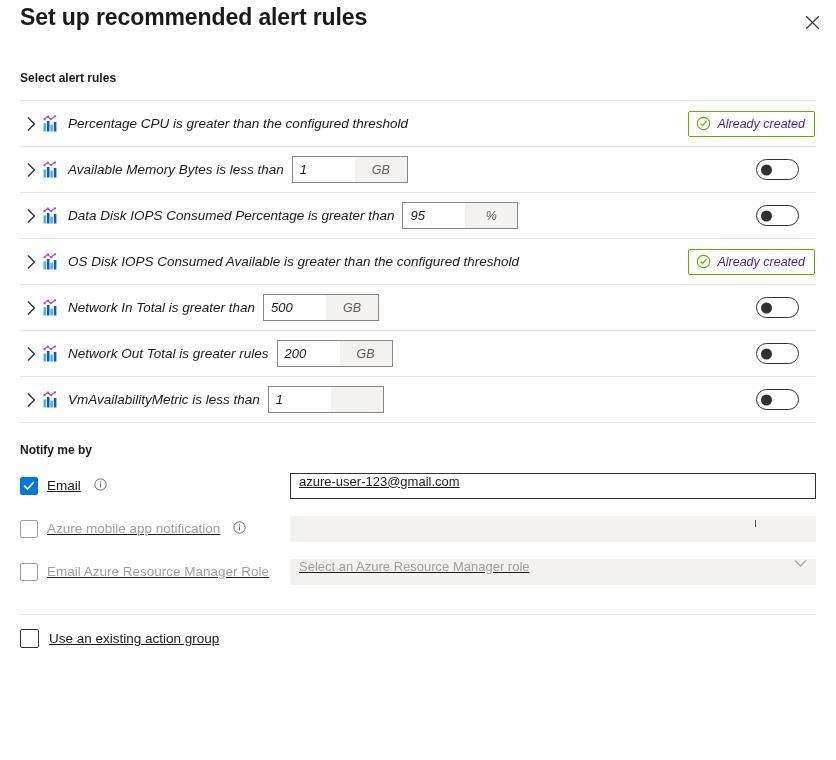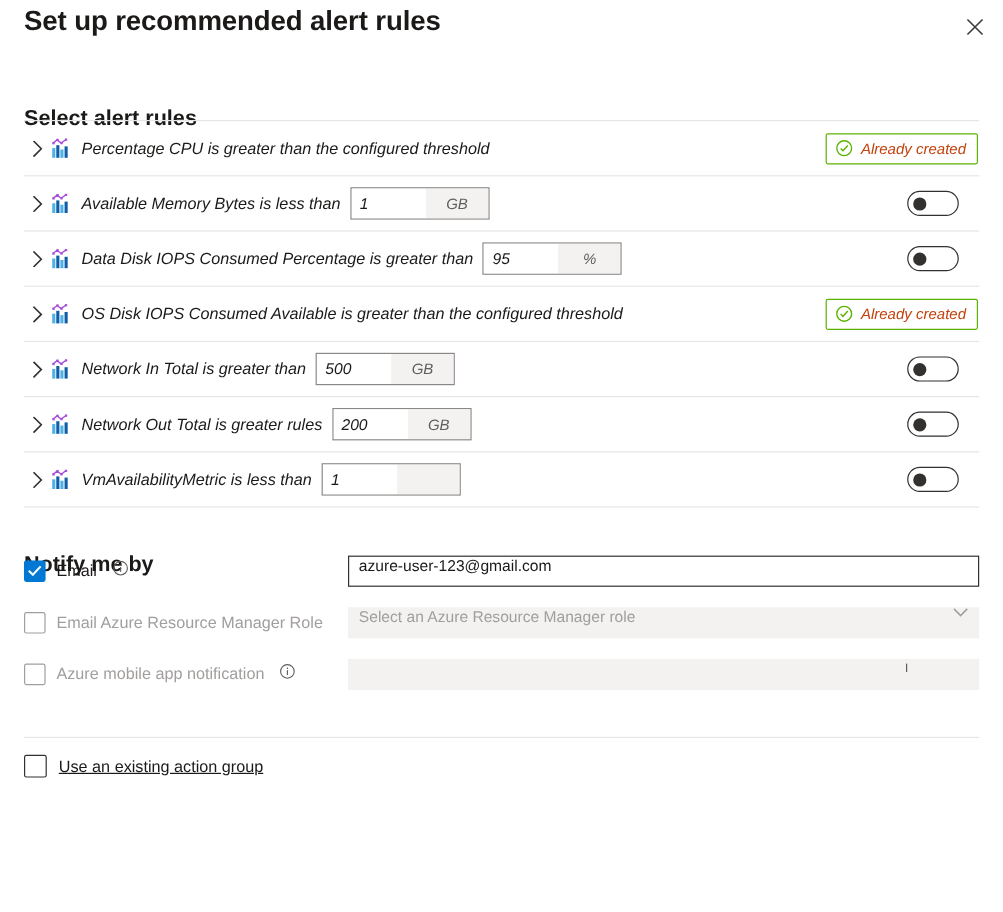--- a/index.html
+++ b/index.html
@@ -44,24 +44,23 @@
     cursor: pointer;
     background: transparent;
     border: none;
   }
   .close-btn svg { display: block; }
 
   
   .section-heading {
     position: absolute;
     left: 20px;
-    font-size: 18px;
+    font-size: 12px;
     font-weight: 600;
     color: #1b1a19;
-    margin-top: 17px;
   }
   #sec-rules { top: 71px; }
   #sec-notify { top: 443px; }
 
   
   .rules-list {
     position: absolute;
     left: 20px;
     top: 100px;
     width: 796px;
@@ -137,21 +136,21 @@
   .badge-created {
     display: inline-flex;
     align-items: center;
     gap: 6px;
     border: 1px solid #5bb300;
     background: #ffffff;
     border-radius: 2px;
     height: 24px;
     padding: 0 9px 0 7px;
     font-size: 12.5px;
-    color: #c2410c;
+    color: #4c1d95;
     white-space: nowrap;
   }
 
   
   .toggle {
     width: 43px;
     height: 21px;
     border: 1px solid #323130;
     border-radius: 11px;
     background: #ffffff;
@@ -168,22 +167,23 @@
     width: 11px;
     height: 11px;
     border-radius: 50%;
     background: #323130;
   }
 
   
   .notify-rows {
     position: absolute;
     left: 20px;
-    top: 454px;
+    top: 464px;
     width: 796px;
+    text-decoration: underline;
   }
   .notify-row {
     position: relative;
     height: 43px;
     display: flex;
     align-items: center;
   }
   .cb-wrap {
     display: flex;
     align-items: center;
@@ -501,49 +501,49 @@
         </span>
         <span class="cb-label">Email</span>
         <span class="info-icon"><svg width="13" height="13" viewBox="0 0 14 14" aria-hidden="true">
             <circle cx="7" cy="7" r="6.1" fill="none" stroke="#605e5c" stroke-width="1"></circle>
             <rect x="6.5" y="5.9" width="1.05" height="4.3" fill="#605e5c"></rect>
             <rect x="6.5" y="3.6" width="1.05" height="1.25" fill="#605e5c"></rect>
           </svg></span>
       </span>
       <span class="field input-on">
         <span>azure-user-123@gmail.com</span>
-      </span>
-    </div>
-    <div class="notify-row">
-      <span class="cb-wrap">
-        <span class="checkbox disabled"></span>
-        <span class="cb-label dim">Email Azure Resource Manager Role</span>
-      </span>
-      <span class="field disabled">
-        <span>Select an Azure Resource Manager role</span>
-        <span class="chev-down">
-          <svg width="13" height="9" viewBox="0 0 13 9" aria-hidden="true">
-            <path d="M1 1.4 L6.5 7 L12 1.4" stroke="#a19f9d" stroke-width="1.25" fill="none"></path>
-          </svg>
-        </span>
       </span>
     </div>
     <div class="notify-row">
       <span class="cb-wrap">
         <span class="checkbox disabled"></span>
         <span class="cb-label dim">Azure mobile app notification</span>
         <span class="info-icon"><svg width="13" height="13" viewBox="0 0 14 14" aria-hidden="true">
             <circle cx="7" cy="7" r="6.1" fill="none" stroke="#605e5c" stroke-width="1"></circle>
             <rect x="6.5" y="5.9" width="1.05" height="4.3" fill="#605e5c"></rect>
             <rect x="6.5" y="3.6" width="1.05" height="1.25" fill="#605e5c"></rect>
           </svg></span>
       </span>
       <span class="field disabled">
         <span class="ghost-caret"></span>
       </span>
     </div>
+    <div class="notify-row">
+      <span class="cb-wrap">
+        <span class="checkbox disabled"></span>
+        <span class="cb-label dim">Email Azure Resource Manager Role</span>
+      </span>
+      <span class="field disabled">
+        <span>Select an Azure Resource Manager role</span>
+        <span class="chev-down">
+          <svg width="13" height="9" viewBox="0 0 13 9" aria-hidden="true">
+            <path d="M1 1.4 L6.5 7 L12 1.4" stroke="#a19f9d" stroke-width="1.25" fill="none"></path>
+          </svg>
+        </span>
+      </span>
+    </div>
   </div>
 
 <div class="divider"></div>
 <div class="bottom-row">
   <div class="checkbox" id="aeg-checkbox"></div>
   <span class="cb-label">Use an existing action group</span>
 </div>
 
 </body></html>

